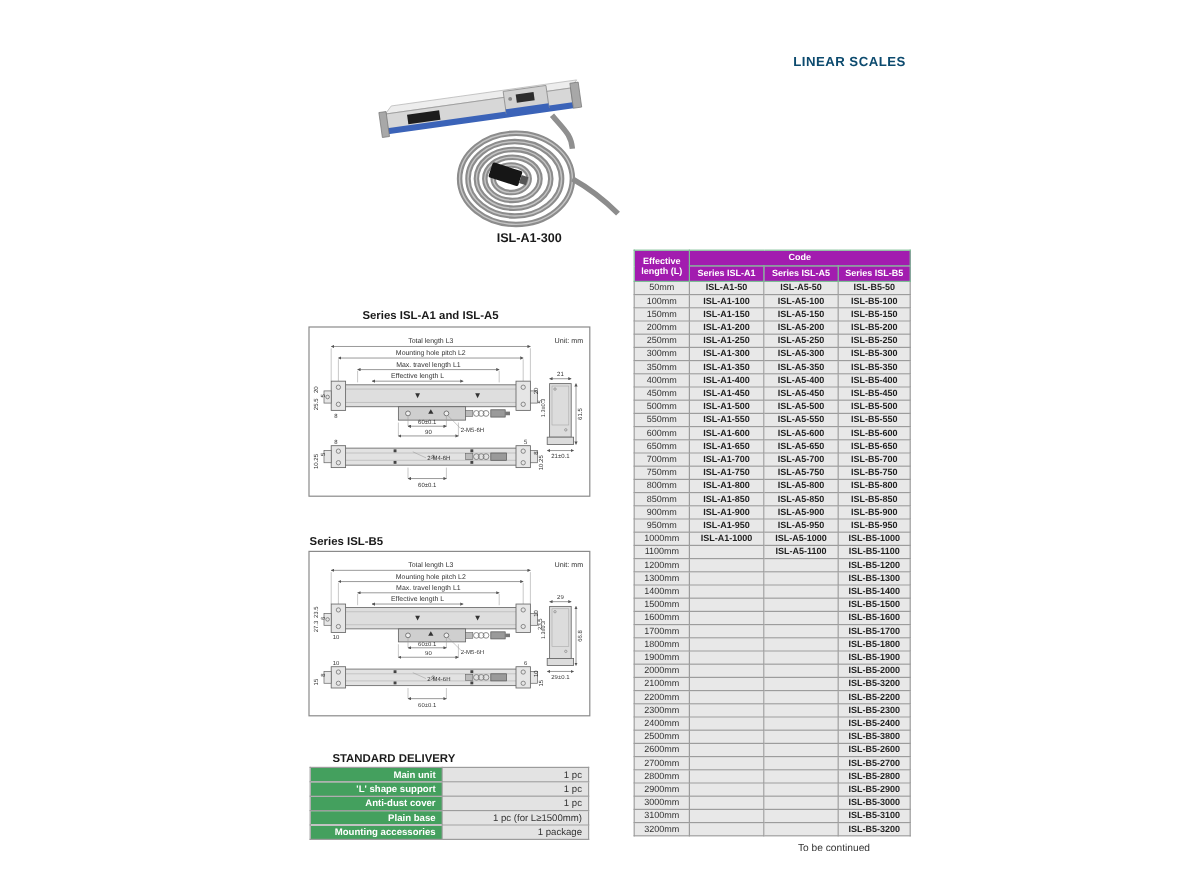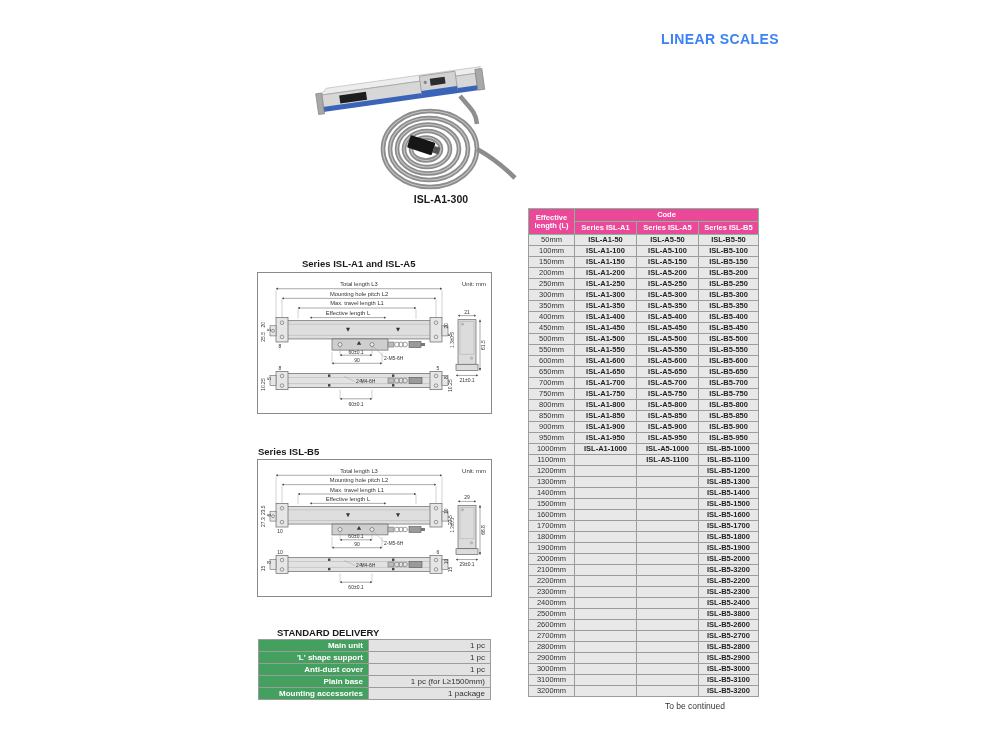--- a/index.html
+++ b/index.html
@@ -1,37 +1,37 @@
 <!DOCTYPE html>
 <html><head>
 <meta charset="utf-8">
 <style>
   html,body{margin:0;padding:0;background:#fff;}
   #canvas{position:relative;width:1000px;height:736px;background:#ffffff;
           font-family:"Liberation Sans",sans-serif;color:#222;overflow:hidden;}
   .abs{position:absolute;}
-  .page-title{left:661px;top:31px;font-size:14px;font-weight:bold;letter-spacing:.4px;color:#3b82f6;}
+  .page-title{left:661px;top:46px;font-size:11px;font-weight:bold;letter-spacing:.4px;color:#0c4a6e;}
   .product-wrap{left:310px;top:54px;width:214px;height:140px;}
   .product-caption{left:388px;top:193px;width:106px;text-align:center;font-size:10.5px;font-weight:bold;color:#1a1a1a;}
   .diag-title{font-size:9.5px;font-weight:bold;color:#1a1a1a;}
   .diag-box{border:1px solid #8a8a8a;background:#fff;}
   #diagA-title{left:258px;top:258px;margin-left:44px;}
   #diagA{left:257px;top:272px;width:233px;height:140px;}
   #diagB-title{left:258px;top:446px;}
   #diagB{left:257px;top:459px;width:233px;height:136px;}
   #diagA svg,#diagB svg{display:block;width:100%;height:100%;}
   svg text{font-family:"Liberation Sans",sans-serif;fill:#333;}
   .dim{stroke:#555;stroke-width:.5;fill:none;}
   .ext{stroke:#999;stroke-width:.45;fill:none;}
   .inner-line{stroke:#aaa;stroke-width:.45;}
 
   
   #code-table-wrap{left:528px;top:208px;width:230px;}
   table.codes{border-collapse:collapse;table-layout:fixed;width:230px;border:1px solid #555;}
-  .codes th{background:#ec4899;color:#fff;font-weight:bold;font-size:7.5px;
+  .codes th{background:#a21caf;color:#fff;font-weight:bold;font-size:7.5px;
             border:1px solid #7dbd95;padding:0;height:12px;line-height:8px;text-align:center;}
   .codes td{background:#e8e8e8;border:1px solid #9c9c9c;text-align:center;height:10px;
             padding:0;line-height:10px;font-size:7.5px;color:#333;white-space:nowrap;overflow:hidden;}
   .codes td.code{font-weight:bold;color:#1f1f1f;}
 
   
   #delivery-title{left:258px;top:627px;font-size:9.5px;font-weight:bold;color:#1a1a1a;margin-left:19px;}
   #delivery-wrap{left:258px;top:639px;width:232px;text-align:right;}
   table.delivery{border-collapse:collapse;table-layout:fixed;width:232px;border:1px solid #666;font-size:8px;}
   .delivery td{height:11px;padding:0 5px;border:1px solid #9c9c9c;line-height:11px;white-space:nowrap;overflow:hidden;}

